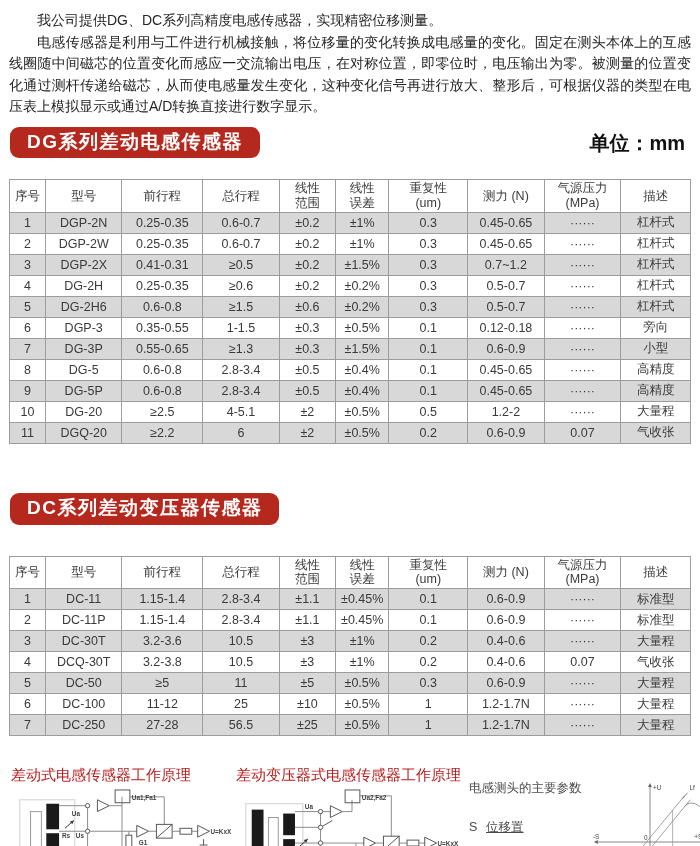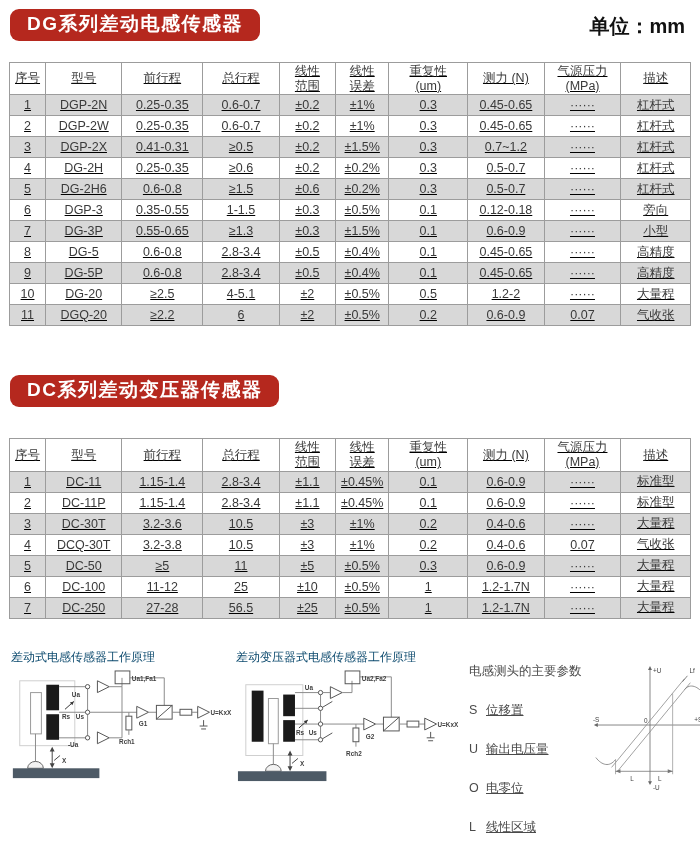--- a/index.html
+++ b/index.html
@@ -14,52 +14,56 @@
 
   .banner-row { display: flex; justify-content: space-between; align-items: flex-end; padding: 0 15px 0 10px; }
   .banner-row.first { margin-top: 9px; justify-content: space-between; }
   .banner-row.second { margin-top: 33px; }
   .banner {
     display: inline-block; background: #b5281e; color: #fff; font-weight: bold;
     font-size: 19px; letter-spacing: 1.5px; padding: 4px 17px 6px; border-radius: 9px; line-height: 1.15;
   }
   .unit { font-size: 20px; font-weight: bold; color: #111; padding-bottom: 1px; }
 
-  .section { padding: 16px 9px; text-decoration: underline; }
+  .section { padding: 16px 9px; }
   table.data-table { width: 100%; margin-top: 5px; border-collapse: collapse; table-layout: fixed; }
   table.data-table th, table.data-table td {
     border: 1px solid #9c9c9c; text-align: center; font-size: 12.5px; color: #3a3a3a; overflow: hidden;
   }
   table.data-table th { height: 29px; font-weight: normal; line-height: 1.18; white-space: pre-line; padding: 1px; background: #fff; }
   table.data-table td { height: 21px; padding: 0 1px; background: #fff; }
   table.data-table tr.shade td { background: #d8d8d8; }
   col.c1 { width: 5.3%; }  col.c2 { width: 11.2%; } col.c3 { width: 11.9%; }
   col.c4 { width: 11.2%; } col.c5 { width: 8.3%; }  col.c6 { width: 7.8%; }
   col.c7 { width: 11.6%; } col.c8 { width: 11.2%; } col.c9 { width: 11.3%; }
   col.c10 { width: 10.2%; }
   table.data-table.second { margin-top: 15px; }
 
   .bottom { display: flex; margin-top: 14px; padding: 0 2px 0 9px; }
   .diagram { width: 228px; }
   .diagram + .diagram { width: 238px; }
-  .diagram-title { font-size: 12px; color: #0c4a6e; margin: 0 0 3px 2px; white-space: nowrap; }
+  .diagram-title { font-size: 15px; color: #b91c1c; margin: 0 0 3px 2px; white-space: nowrap; }
   .params-block { flex: 1; display: flex; padding-top: 14px; }
   .params-text { width: 122px; font-size: 12.5px; color: #4a4a4a; }
   .params-title { white-space: nowrap; }
   .param-item { margin: 22px 0; white-space: nowrap; text-decoration: underline; }
   .param-item .sym { display: inline-block; width: 17px; }
   svg text { font-family: "Liberation Sans", "DejaVu Sans", sans-serif; }
   .svg-label { font-size: 6.5px; font-weight: bold; fill: #3f3f3f; }
   .svg-axis-label { font-size: 6.5px; fill: #3f3f3f; }
 </style>
 </head>
 <body>
 
 <div class="page">
 
+  <div class="intro">
+    <p>我公司提供DG、DC系列高精度电感传感器，实现精密位移测量。</p>
+    <p>电感传感器是利用与工件进行机械接触，将位移量的变化转换成电感量的变化。固定在测头本体上的互感线圈随中间磁芯的位置变化而感应一交流输出电压，在对称位置，即零位时，电压输出为零。被测量的位置变化通过测杆传递给磁芯，从而使电感量发生变化，这种变化信号再进行放大、整形后，可根据仪器的类型在电压表上模拟显示或通过A/D转换直接进行数字显示。</p>
+  </div>
 
   <div class="banner-row first">
     <span class="banner">DG系列差动电感传感器</span>
     <span class="unit">单位：mm</span>
   </div>
 
   <div class="section">
     <table class="data-table">
       <colgroup>
         <col class="c1">

